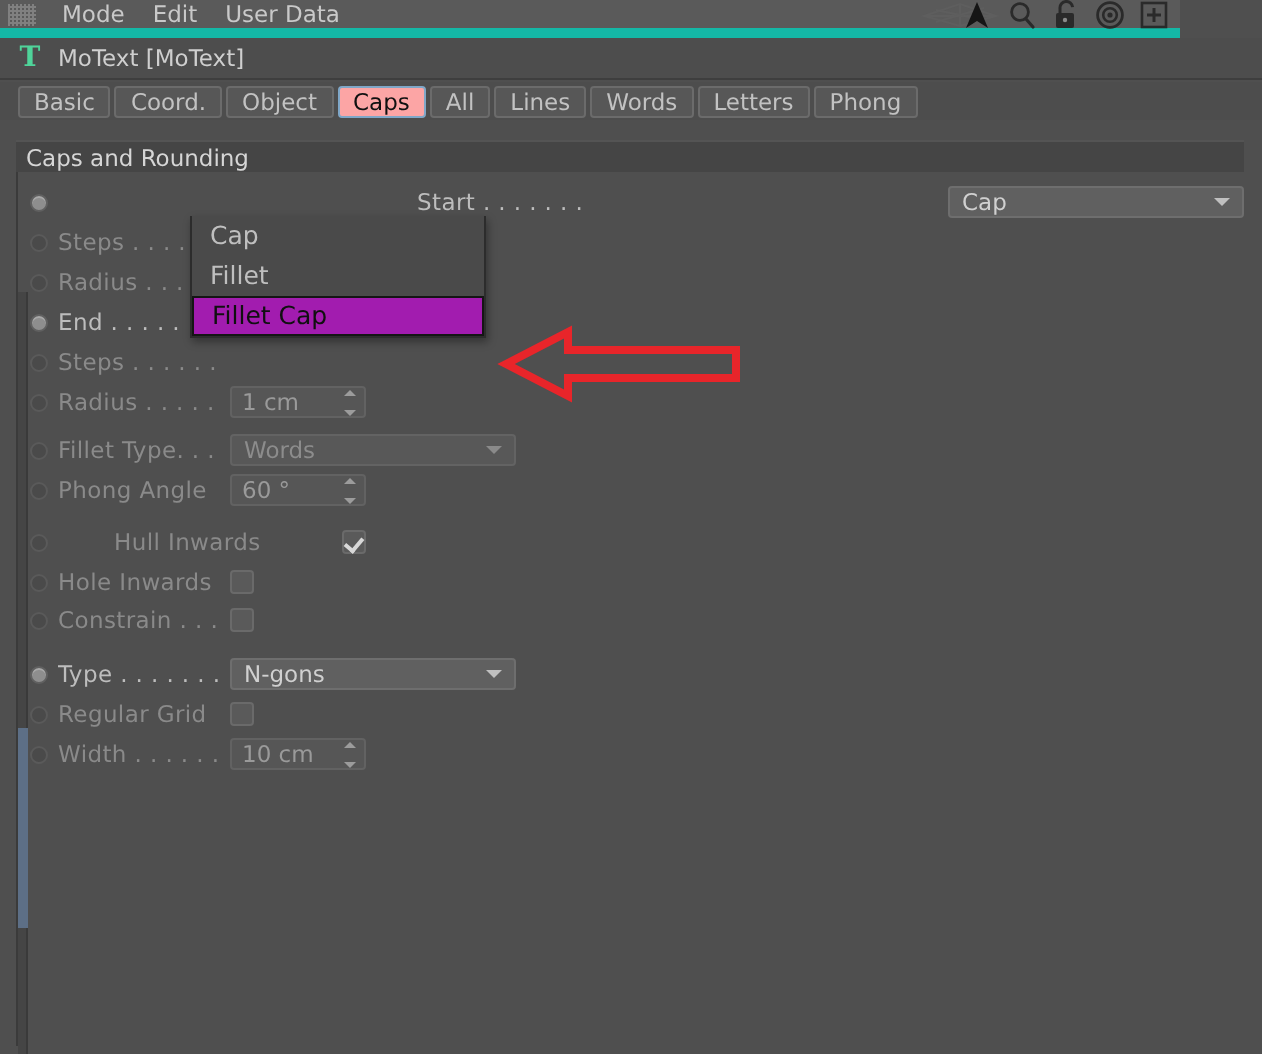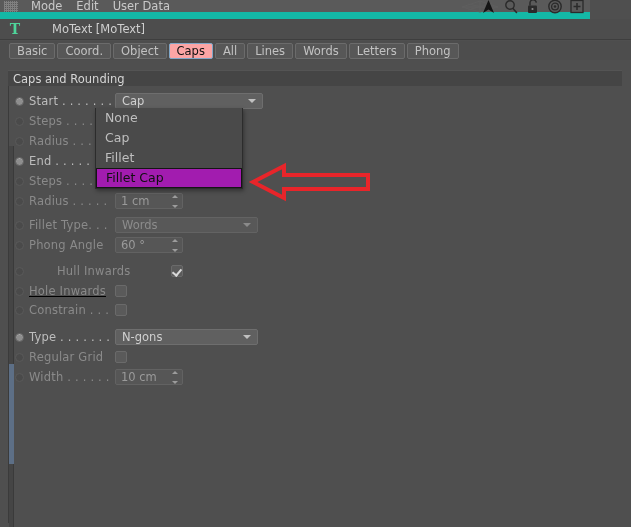--- a/index.html
+++ b/index.html
@@ -15,21 +15,21 @@
     position: relative;
     width: 631px; height: 527px;
     background: #4f4f4f;
   }
 
   
   .menubar {
     position: absolute; left: 0; top: 0;
     width: 590px; height: 19px;
     background: #5a5a5a;
-    border-bottom: 7px solid #14b8a6;
+    border-bottom: 5px solid #14b8a6;
     display: flex; align-items: center;
   }
   .grip {
     width: 14px; height: 11px; margin-left: 4px; margin-right: 6px;
     background-image:
       repeating-linear-gradient(0deg, #8d8d8d 0, #8d8d8d 1px, transparent 1px, transparent 2px),
       repeating-linear-gradient(90deg, #8d8d8d 0, #8d8d8d 1px, transparent 1px, transparent 2px);
     background-size: 2px 2px;
     opacity: .75;
   }
@@ -54,21 +54,21 @@
     border-bottom: 1px solid #3e3e3e;
     display: flex; align-items: center;
     padding-left: 8px;
   }
   .objicon {
     width: 14px; height: 15px; margin-right: 7px;
     color: #4fd49a; font-size: 14px; line-height: 14px;
     font-family: "DejaVu Serif", "Liberation Serif", serif;
     font-weight: 700; text-align: center;
   }
-  .objtitle { color: #cfcfcf; font-size: 11.5px; margin-left: 23px; }
+  .objtitle { color: #cfcfcf; font-size: 11.5px; }
 
   
   .tabstrip {
     position: absolute; left: 0; top: 41px;
     width: 631px; height: 19px;
     background: #4d4d4d;
     display: flex; align-items: center;
     padding-left: 9px; gap: 2px;
   }
   .tab {
@@ -303,21 +303,21 @@
       <div class="tab">Phong</div>
     </div>
 
   <div class="sechdr">Caps and Rounding</div>
 
   <div class="panel">
     <div class="scrollstrip">
       <div class="scrollthumb"></div>
     </div>
     <div id="rows">
-        <div class="row" style="top: 6px;">
+        <div class="row" style="top: 6px; justify-content: space-between;">
           <span class="bullet"></span>
           <span class="lbl">Start . . . . . . .</span>
           <div class="combo" style="width: 148px;">
             <span>Cap</span>
             <span class="chev"></span>
           </div>
         </div>
         <div class="row" style="top: 26px;">
           <span class="bullet dim"></span>
           <span class="lbl dim">Steps . . . . . .</span>
@@ -362,21 +362,21 @@
               <i class="up"></i>
               <i class="dn"></i>
             </span>
           </div>
         </div>
         <div class="row" style="top: 176px; gap: 28px;">
           <span class="bullet dim"></span>
           <span class="lbl dim">Hull Inwards</span>
           <div class="chk on"></div>
         </div>
-        <div class="row" style="top: 196px; text-decoration: underline;">
+        <div class="row" style="top: 196px;">
           <span class="bullet dim"></span>
           <span class="lbl dim">Hole Inwards</span>
           <div class="chk"></div>
         </div>
         <div class="row" style="top: 215px;">
           <span class="bullet dim"></span>
           <span class="lbl dim">Constrain . . .</span>
           <div class="chk"></div>
         </div>
         <div class="row" style="top: 242px;">
@@ -399,21 +399,20 @@
             <span>10 cm</span>
             <span class="spin">
               <i class="up"></i>
               <i class="dn"></i>
             </span>
           </div>
         </div>
       </div>
 
     <div class="dropdown" id="dropdown" style="left: 86px; top: 22px; width: 148px;">
-        <div class="dditem">None</div>
         <div class="dditem">Cap</div>
         <div class="dditem">Fillet</div>
         <div class="dditem sel">Fillet Cap</div>
       </div>
   </div>
 
   <div class="annot" style="left:248px; top:160px;">
     <svg width="125" height="44" viewBox="0 0 125 44">
       <path d="M5 22 L36 6 L36 15 L120 15 L120 29 L36 29 L36 38 Z" fill="none" stroke="#e8252a" stroke-width="4" stroke-linejoin="miter"></path>
     </svg>

